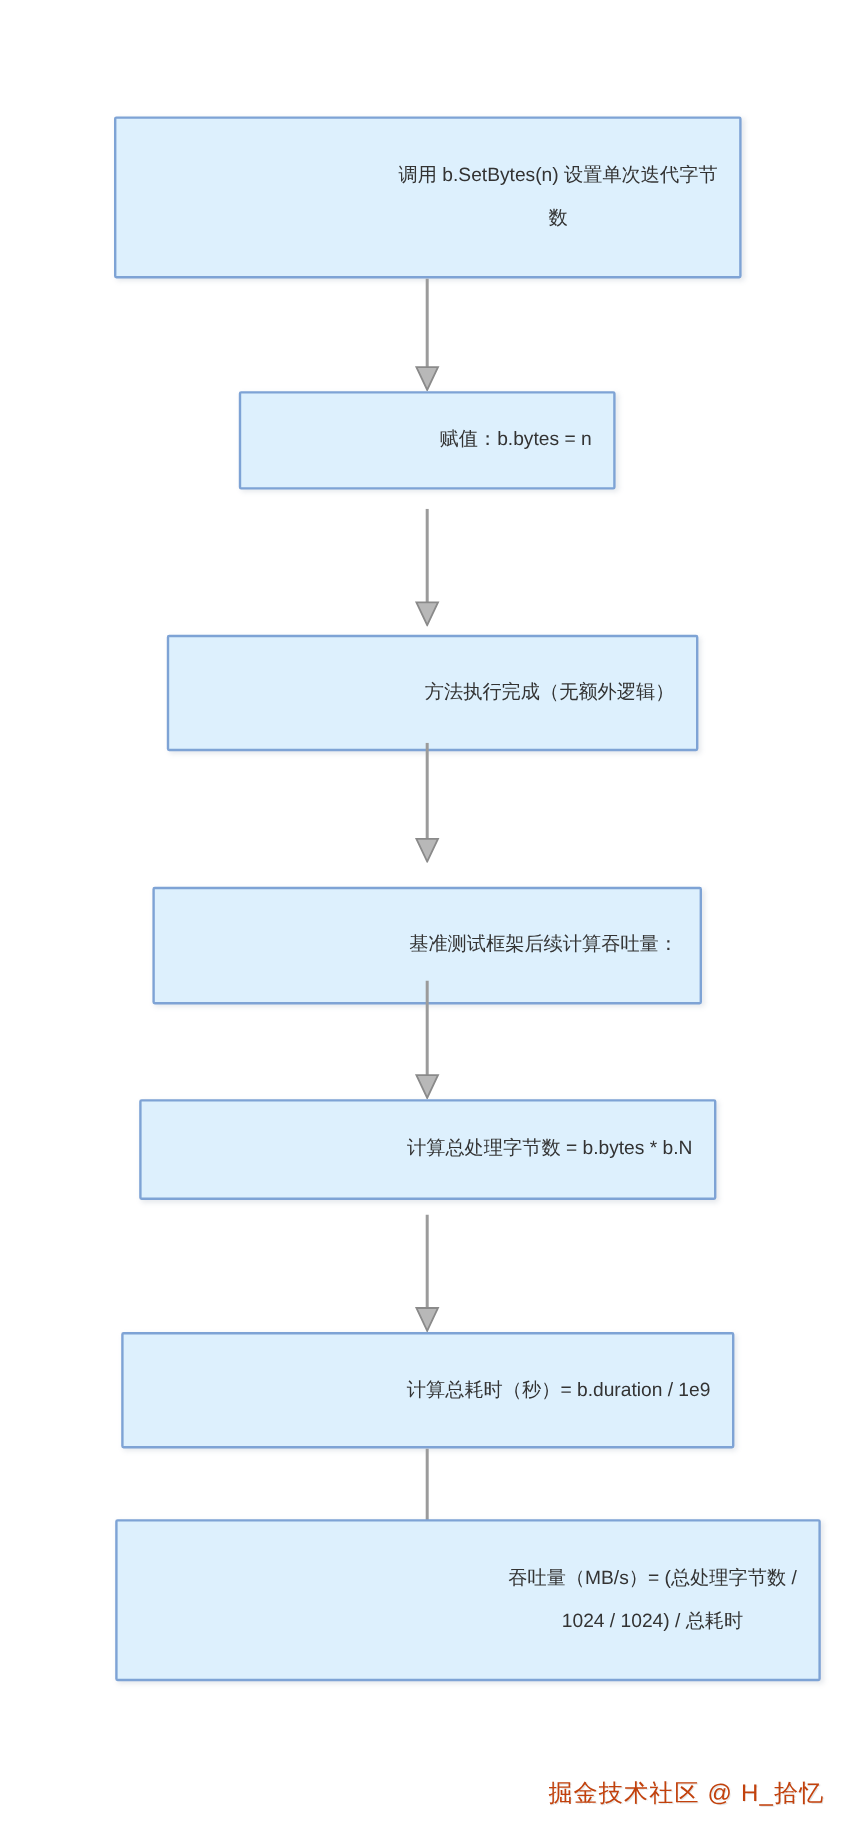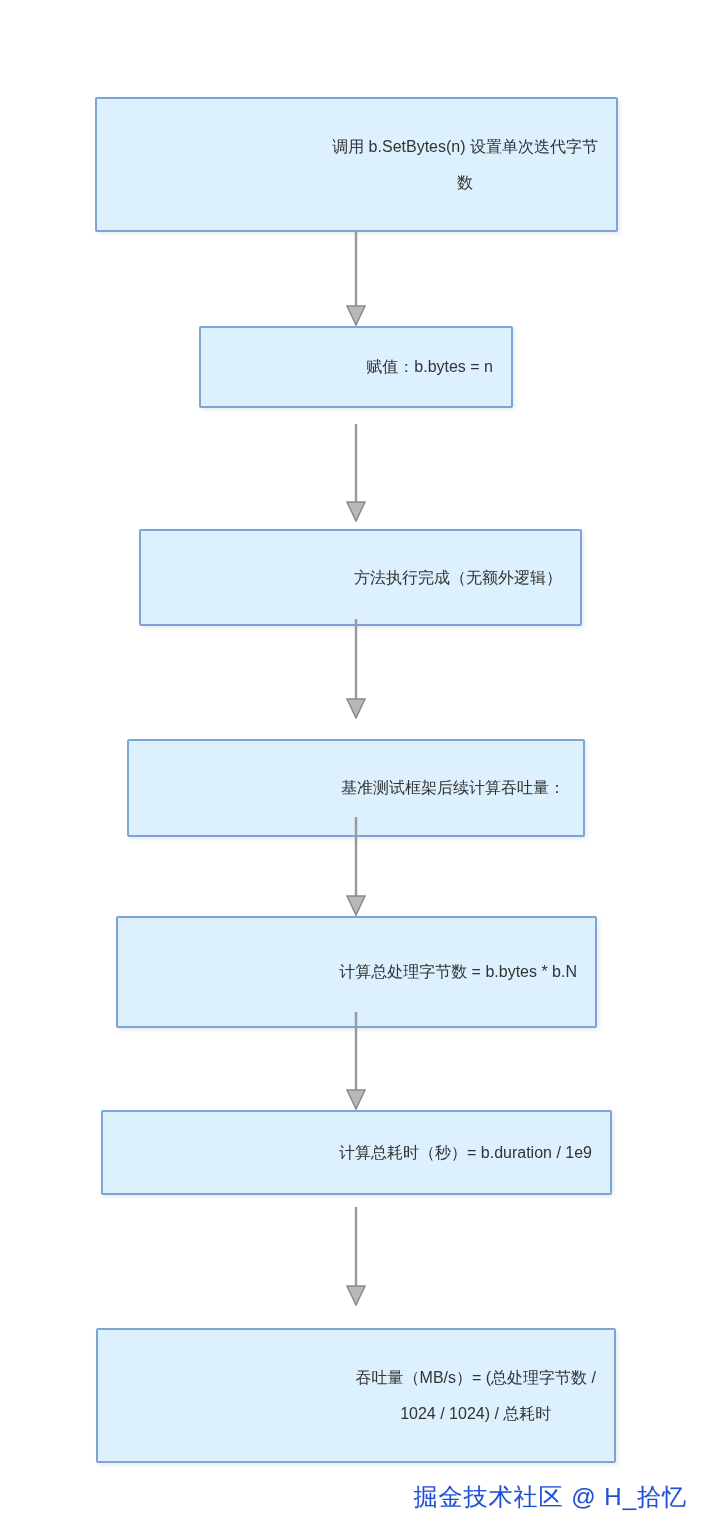--- a/index.html
+++ b/index.html
@@ -28,38 +28,38 @@
     color: #333333;
     font-size: 16px;
     line-height: 36px;
     padding: 8px 18px;
   }
   .node-label { white-space: pre-line; }
   .node-1 { left: 95px;  top: 97px;   width: 523px; height: 135px; }
   .node-2 { left: 199px; top: 326px;  width: 314px; height: 82px;  }
   .node-3 { left: 139px; top: 529px;  width: 443px; height: 97px;  }
   .node-4 { left: 127px; top: 719px;  width: 458px; height: 98px; margin-top: 20px;  }
-  .node-5 { left: 116px; top: 916px;  width: 481px; height: 112px;  }
-  .node-6 { left: 101px; top: 1110px; width: 511px; height: 85px;  }
-  .node-7 { left: 96px;  top: 1328px; width: 520px; height: 135px; }
+  .node-5 { left: 116px; top: 916px;  width: 481px; height: 84px;  }
+  .node-6 { left: 101px; top: 1110px; width: 511px; height: 97px;  }
+  .node-7 { left: 96px;  top: 1266px; width: 588px; height: 135px; }
   .arrow { position: absolute; left: 344px; display: block; }
   .arrow-1 { top: 232px; }
   .arrow-2 { top: 424px; }
   .arrow-3 { top: 619px; }
   .arrow-4 { top: 817px; }
   .arrow-5 { top: 1012px; }
   .arrow-6 { top: 1207px; }
   .arrow line { stroke: #9b9b9b; stroke-width: 2.5; }
   .arrow polygon { fill: #b8b8b8; stroke: #8a8a8a; stroke-width: 1.5; }
   .watermark {
     position: absolute;
     top: 1481px;
     right: 25px;
-    font-size: 24px;
-    color: #1d4ed8;
+    font-size: 20px;
+    color: #c2410c;
     letter-spacing: 1px;
     text-shadow: 2px 2px 0 #ffffff, 1px 1px 1px #dcdcdc;
     white-space: nowrap;
     text-align: right;
   }
 </style>
 </head>
 <body>
 
 <div class="canvas">

